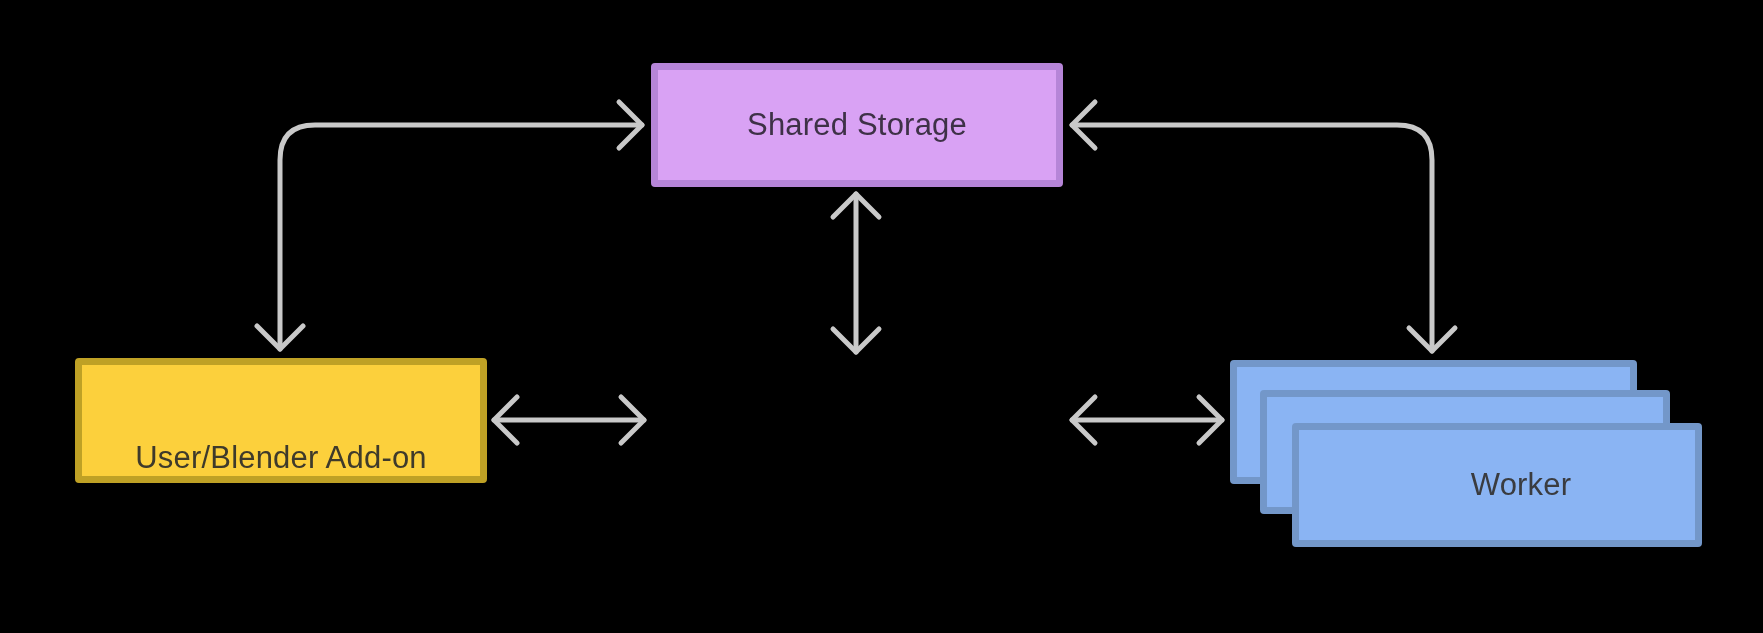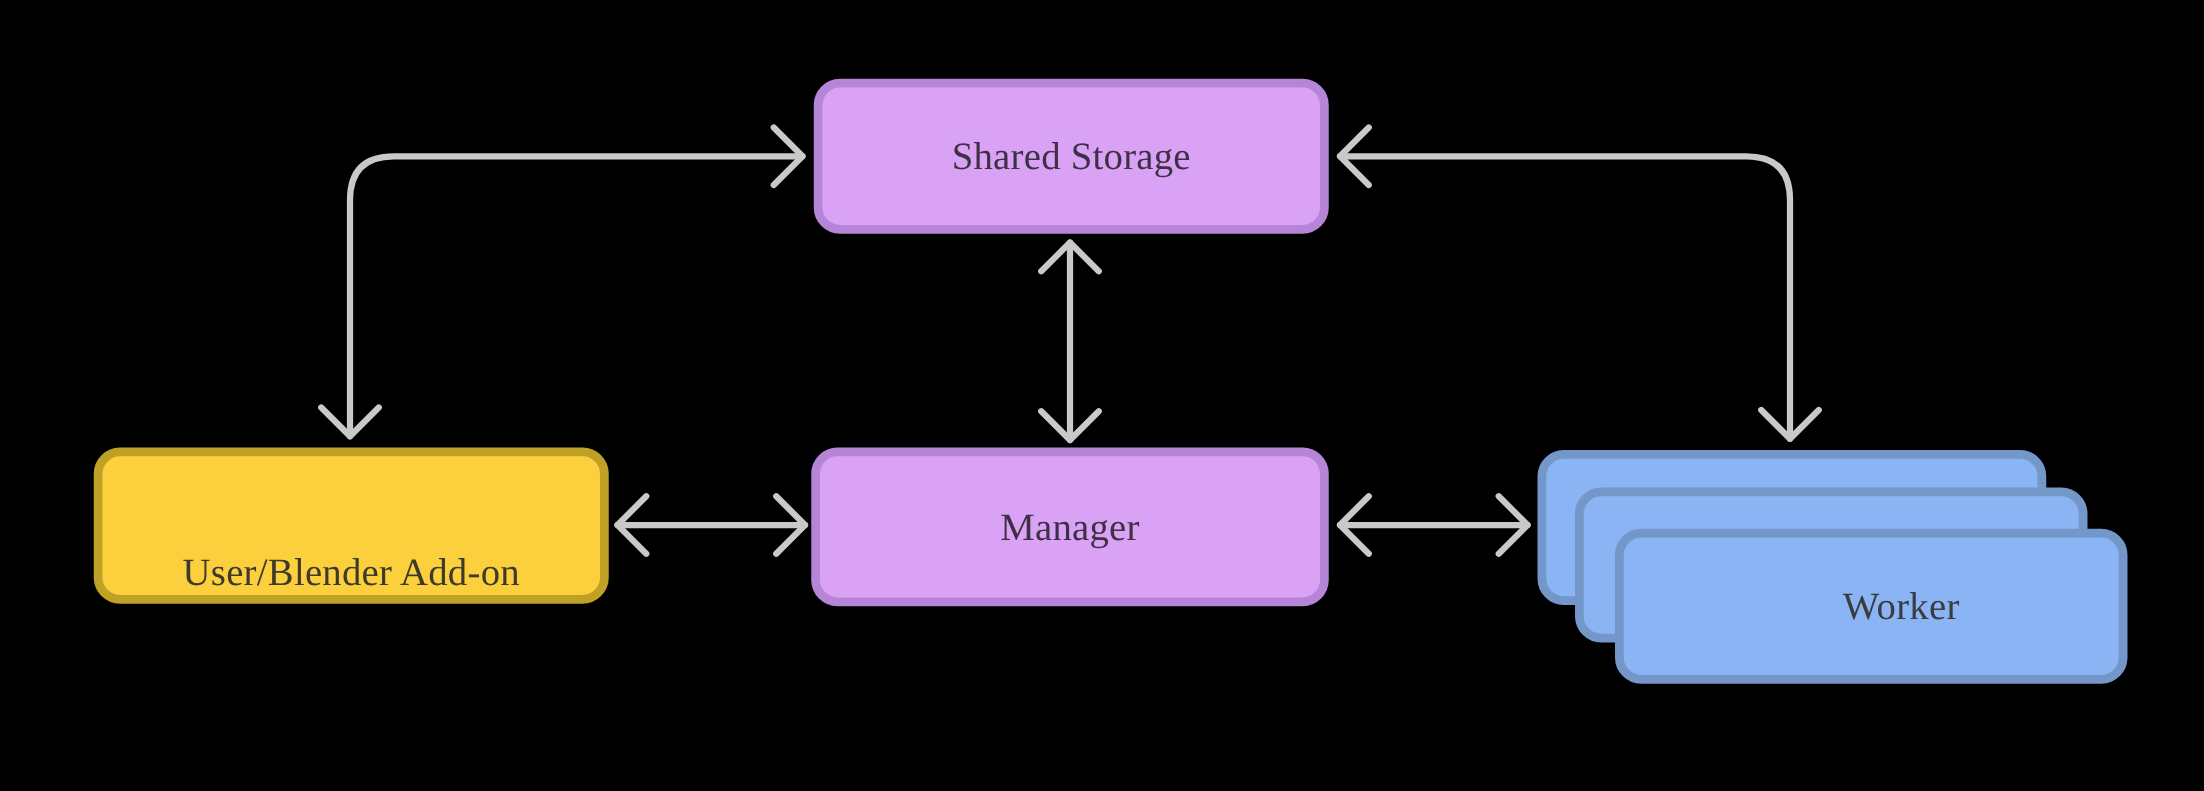--- a/index.html
+++ b/index.html
@@ -17,25 +17,24 @@
   .edges-layer {
     position: absolute;
     left: 0; top: 0;
     width: 1763px;
     height: 633px;
   }
   .node {
     position: absolute;
     box-sizing: border-box;
     border: 7px solid;
-    border-radius: 21px;
+    border-radius: 4px;
     display: flex;
     align-items: center;
     justify-content: center;
-    font-family: Liberation Serif, serif;
   }
   .node .label {
     font-size: 31px;
     font-weight: 500;
     letter-spacing: 0.2px;
     white-space: nowrap;
     user-select: none;
   }
   
   .node-shared-storage { left: 651px; top: 63px;  width: 412px; height: 124px; }
@@ -89,23 +88,20 @@
   </svg>
 
   <div class="node node-shared-storage" style="background-color: rgb(217, 162, 244); border-color: rgb(182, 133, 216); color: rgb(62, 49, 71);">
     <span class="label">Shared Storage</span>
   </div>
 
   <div class="node node-addon" style="background-color: rgb(252, 208, 60); border-color: rgb(191, 161, 37); color: rgb(62, 58, 43); align-items: flex-end;">
     <span class="label">User/Blender Add-on</span>
   </div>
 
-  <div class="node node-manager" style="background-color: rgb(217, 162, 244); border-color: rgb(182, 133, 216); color: rgb(62, 49, 71);">
-    <span class="label">Manager</span>
-  </div>
 
   <div class="node node-worker-back" style="background-color: rgb(138, 180, 243); border-color: rgb(115, 151, 201);"></div>
   <div class="node node-worker-middle" style="background-color: rgb(138, 180, 243); border-color: rgb(115, 151, 201);"></div>
   <div class="node node-worker-front" style="background-color: rgb(138, 180, 243); border-color: rgb(115, 151, 201); color: rgb(58, 60, 64); padding-left: 48px;">
     <span class="label">Worker</span>
   </div>
 
 </div>
 
 </body></html>

